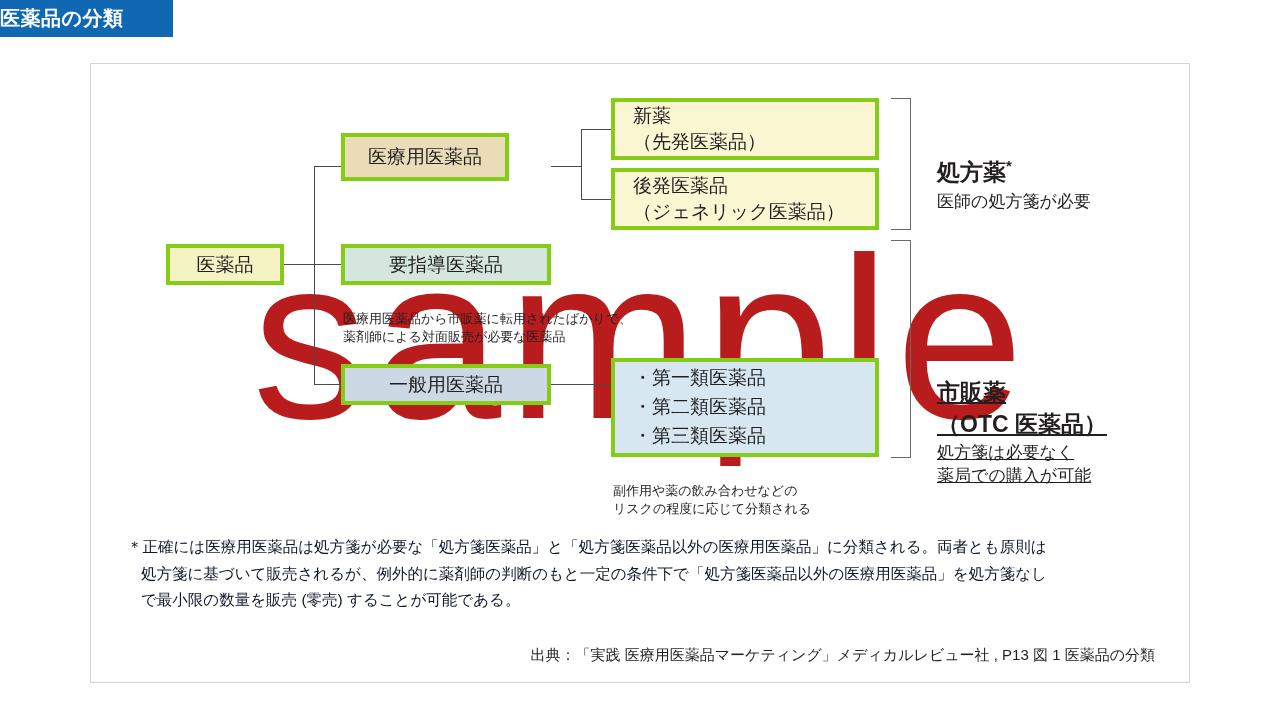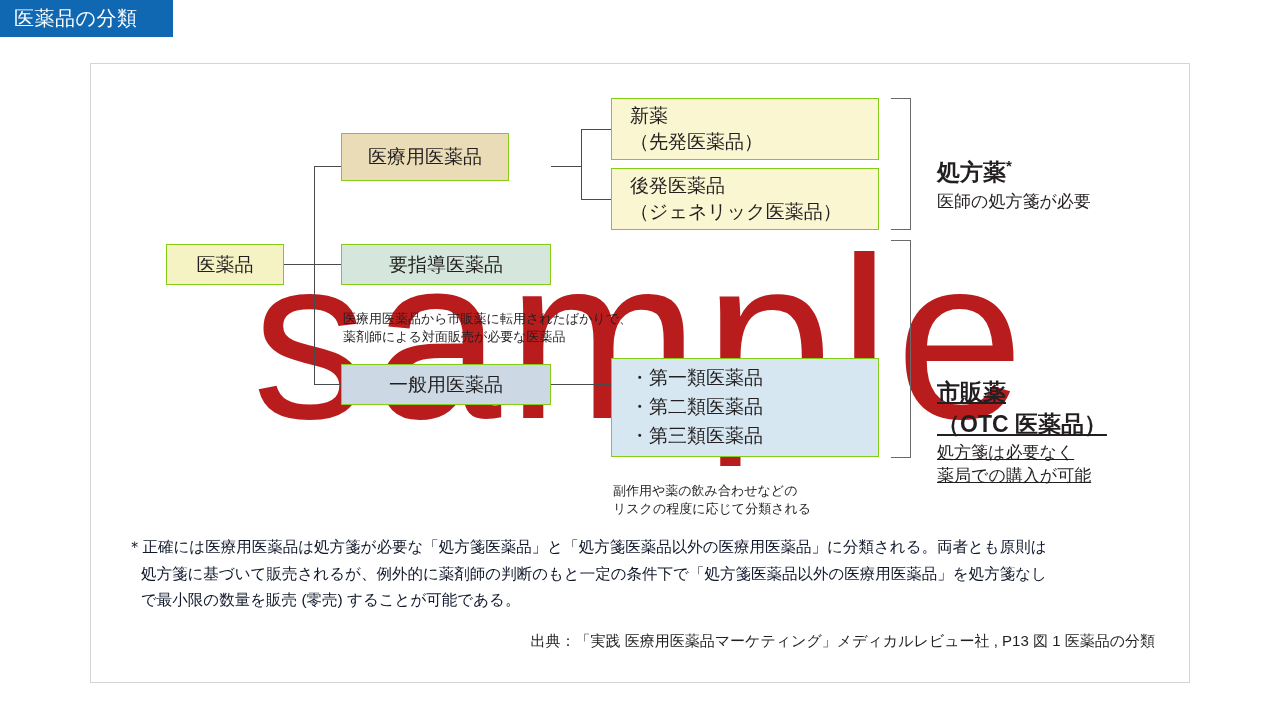--- a/index.html
+++ b/index.html
@@ -24,23 +24,22 @@
     top: 0;
     width: 173px;
     height: 37px;
     background: #1068b3;
     display: flex;
     align-items: center;
   }
   #header-banner .title-text {
     color: #ffffff;
     font-size: 20px;
-    font-weight: normal;
+    font-weight: bold;
     letter-spacing: 0.5px;
-    padding-left: 14px;
     white-space: nowrap;
   }
 
   
   #figure-frame {
     position: absolute;
     left: 90px;
     top: 63px;
     width: 1100px;
     height: 620px;
@@ -64,21 +63,21 @@
     user-select: none;
     pointer-events: none;
     line-height: 1;
     z-index: 0;
   }
 
   
   .node-box {
     position: absolute;
     box-sizing: border-box;
-    border: 1px solid #84cc16;
+    border: 4px solid #84cc16;
     display: flex;
     align-items: center;
     z-index: 3;
   }
   .node-box .box-label {
     width: 100%;
     text-align: center;
     font-size: 19px;
     line-height: 1.35;
     white-space: pre-line;
@@ -163,21 +162,21 @@
     color: #0f172a;
     z-index: 3;
   }
   #footnote .fn-line { white-space: nowrap; }
   #footnote .fn-line.indent { padding-left: 14px; }
 
   
   #source-note {
     position: absolute;
     right: 34px;
-    top: 568px;
+    top: 582px;
     font-size: 15px;
     color: #231f20;
     white-space: nowrap;
     z-index: 3;
   }
 </style>
 </head>
 <body>
 
 <div id="header-banner">

